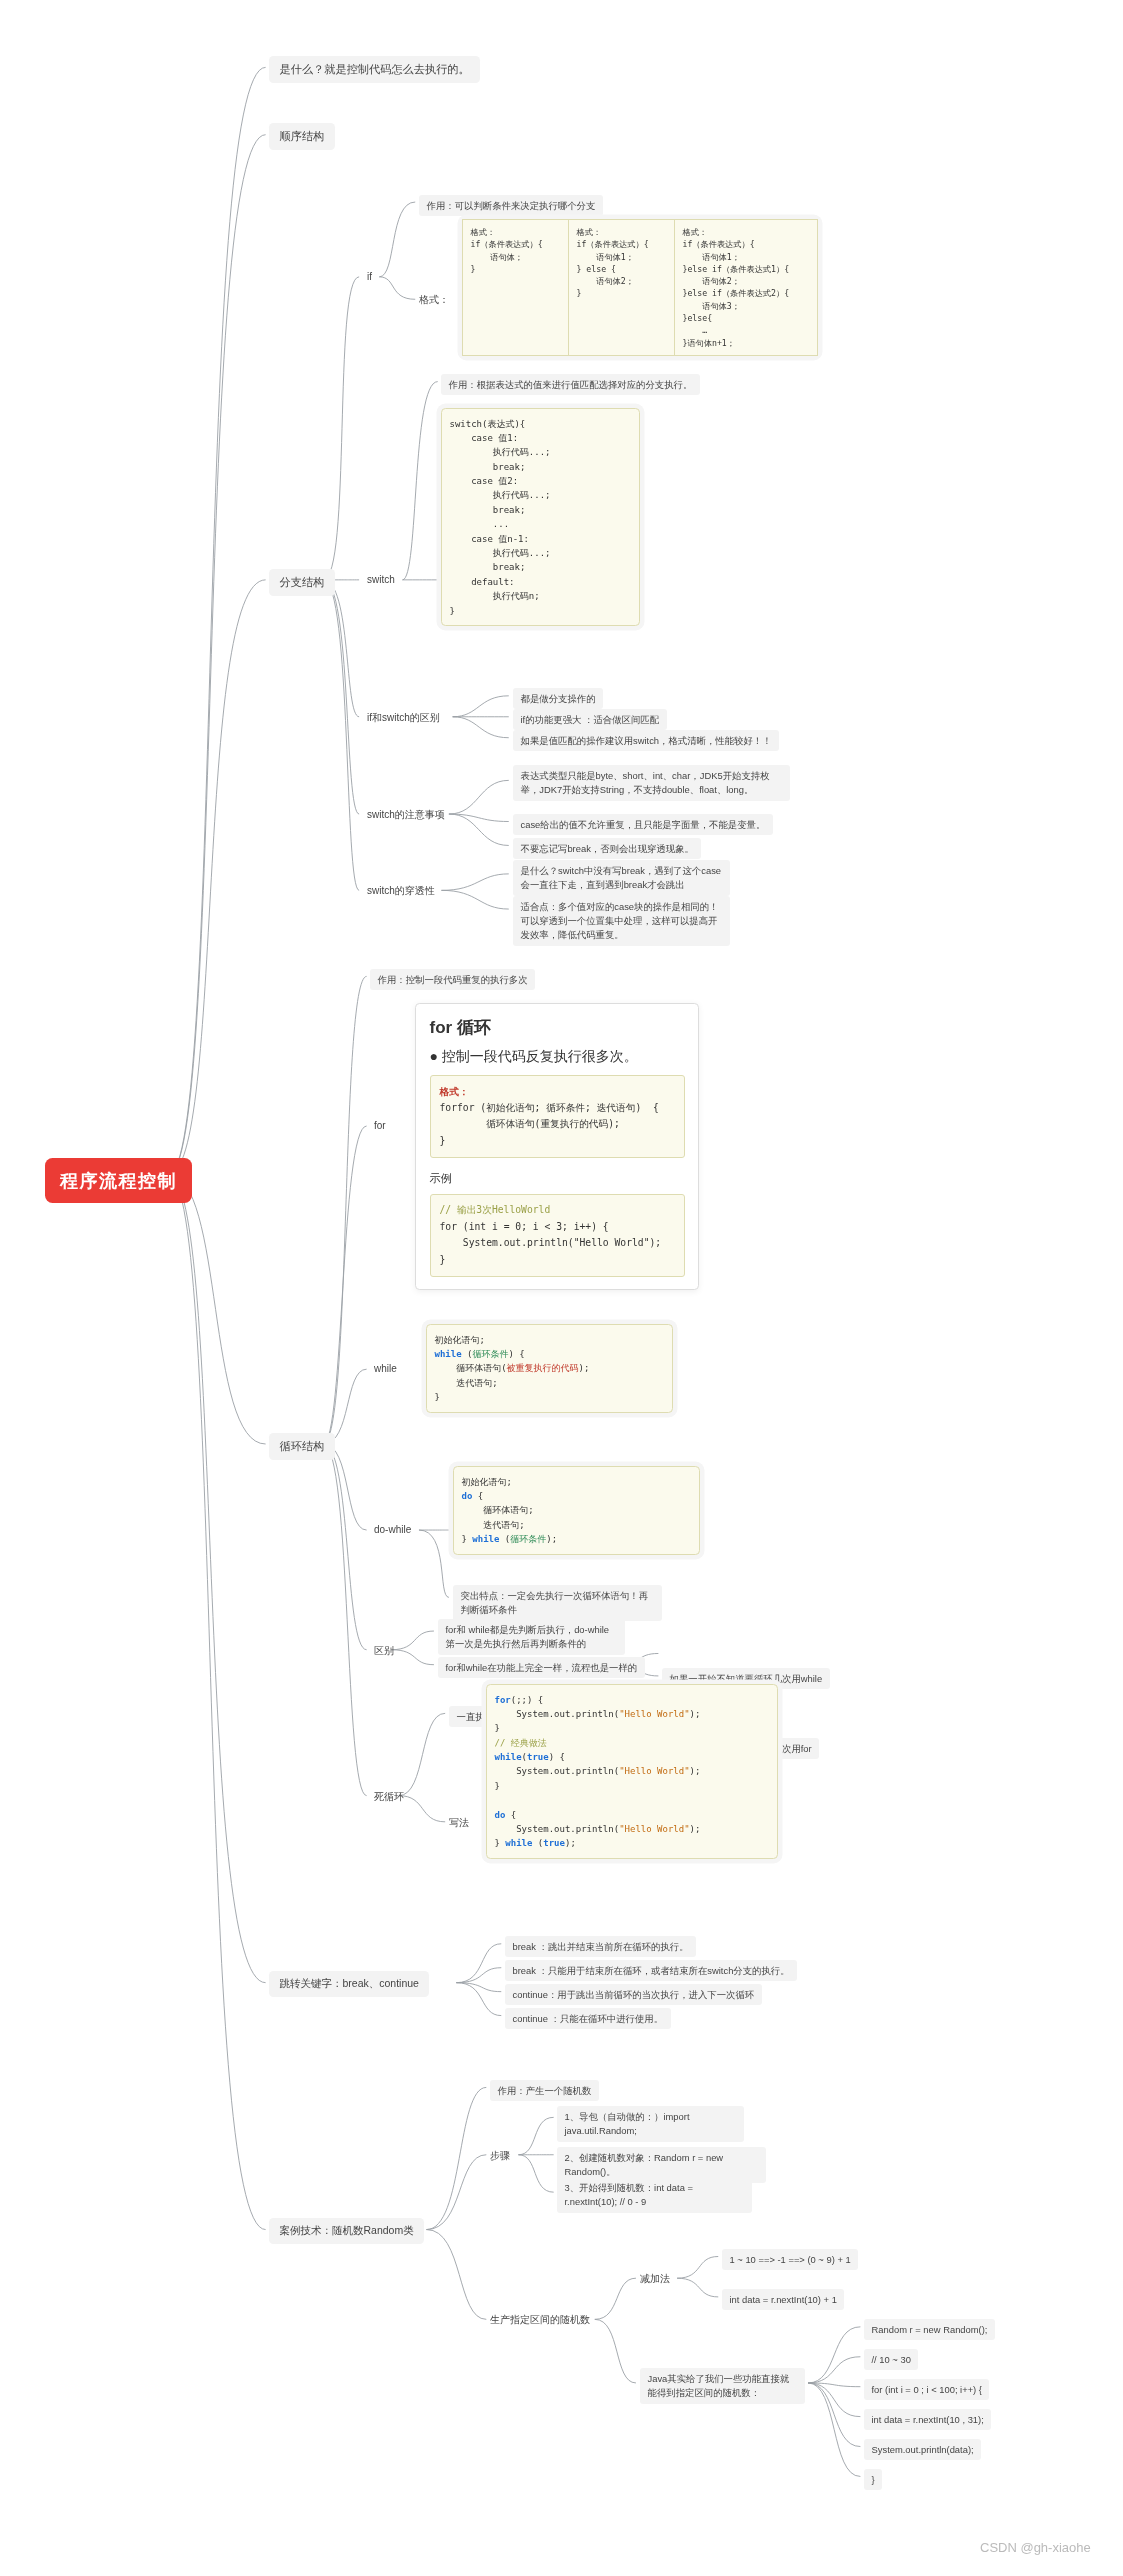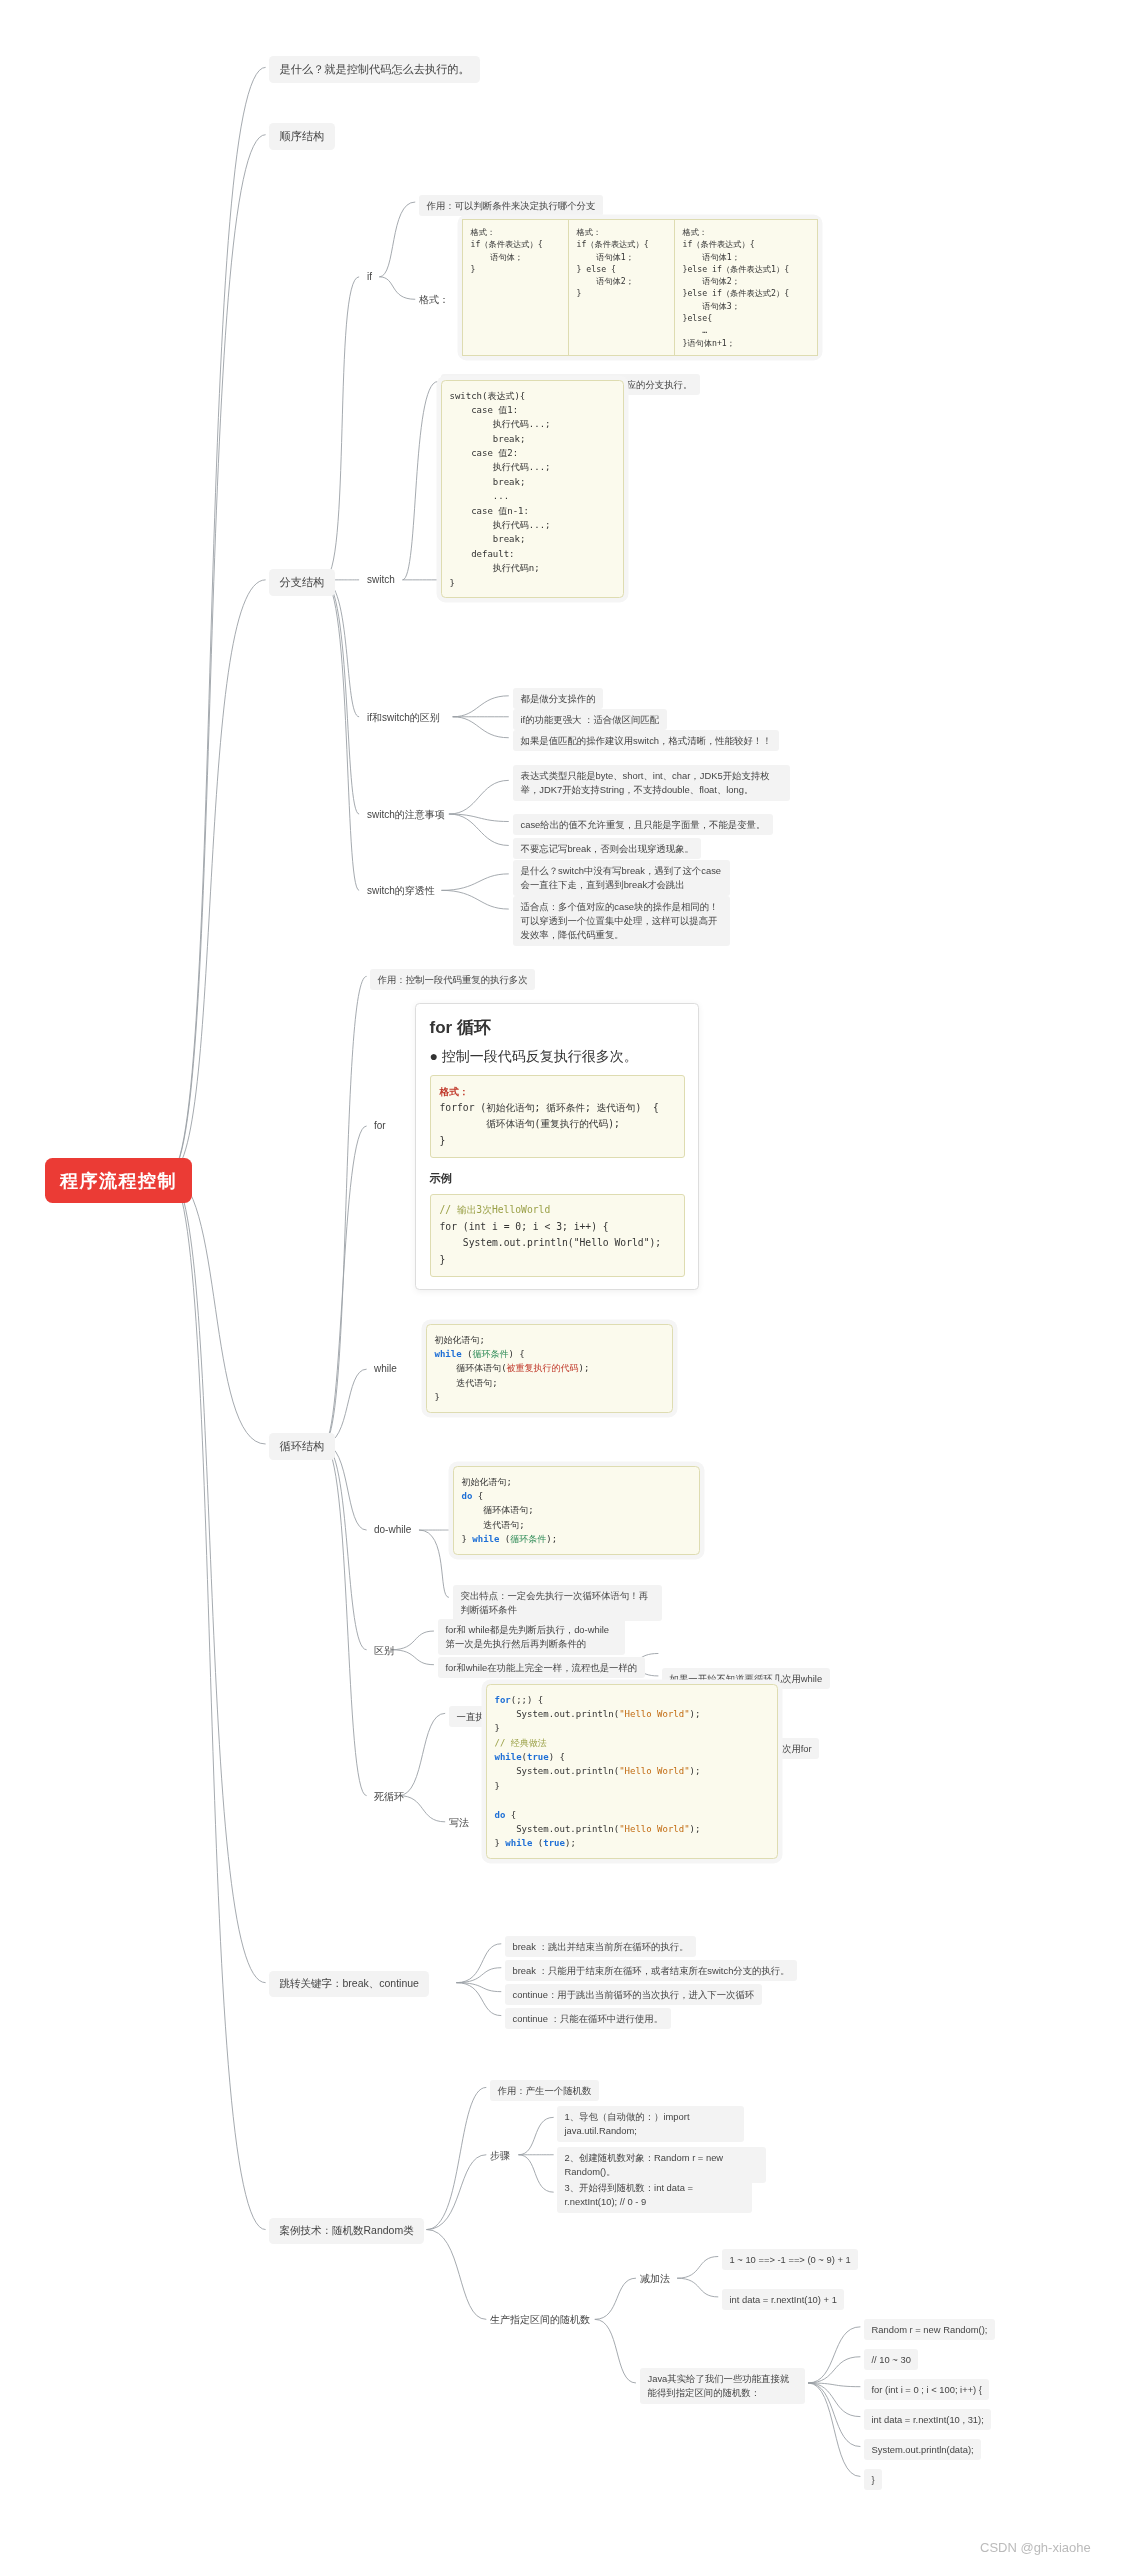--- a/index.html
+++ b/index.html
@@ -14,21 +14,21 @@
   .codeimg .kw{color:#1e6fd6;font-weight:bold}
   .codeimg .cm{color:#9aa047}
   .codeimg .str{color:#c26b12}
   .codeimg .red{color:#c0392b}
   .codeimg .g{color:#2e8b57}
   .codehdr{color:#c0392b;font-weight:bold;margin-bottom:3px}
   .forcard{background:#fff;border:0.7px solid #ddd;border-radius:4.5px;box-shadow:0 1.5px 6px rgba(0,0,0,.06);padding:12px 13.5px;width:284px}
   .forcard h3{margin:0 0 9px 0;font-size:17px}
   .forcard .bullet{margin:0 0 9px 0;font-size:14px}
   .forcard .inner{background:#fbfaed;border:0.7px solid #dedcb1;border-radius:3px;padding:7.5px 9px;font-family:Consolas,Menlo,monospace;font-size:9.7px;line-height:1.7;white-space:pre}
-  .forcard .title2{font-weight:bold;font-size:11.2px;margin:13.5px 0 7.5px 0}
+  .forcard .title2{font-weight:normal;font-size:11.2px;margin:13.5px 0 7.5px 0}
   .forcard .cm2{color:#9aa047}
   .threebox{display:flex;gap:0;border:0.7px solid #dedcb1}
   .threebox>div{background:#fbfaed;border-right:0.7px solid #dedcb1;padding:6px 7.5px;font-family:Consolas,Menlo,monospace;font-size:8.2px;line-height:1.5;white-space:pre;min-width:90px}
   .threebox>div:last-child{border-right:0;min-width:127px}
   .footer{position:absolute;font-size:13px;color:#bbb}
   svg.conn{position:absolute;top:0;left:0;width:1123px;height:2576px;pointer-events:none}
   svg.conn path{fill:none;stroke:#9aa0a6;stroke-width:1.2}
 </style>
 </head>
 <body>
@@ -123,21 +123,21 @@
 }else if（条件表达式2）{
     语句体3；
 }else{
     …
 }语句体n+1；</div>
   </div>
 </div>
 
 <div class="node plain" style="left:367px;top:574px">switch</div>
 <div class="node leaf" style="left:441px;top:374px">作用：根据表达式的值来进行值匹配选择对应的分支执行。</div>
-<div class="node codeimg" style="left:441px;top:380px;width:183px"><span>switch(表达式){
+<div class="node codeimg" style="left:441px;top:408px;width:199px"><span>switch(表达式){
     case 值1:
         执行代码...;
         break;
     case 值2:
         执行代码...;
         break;
         ...
     case 值n-1:
         执行代码...;
         break;

